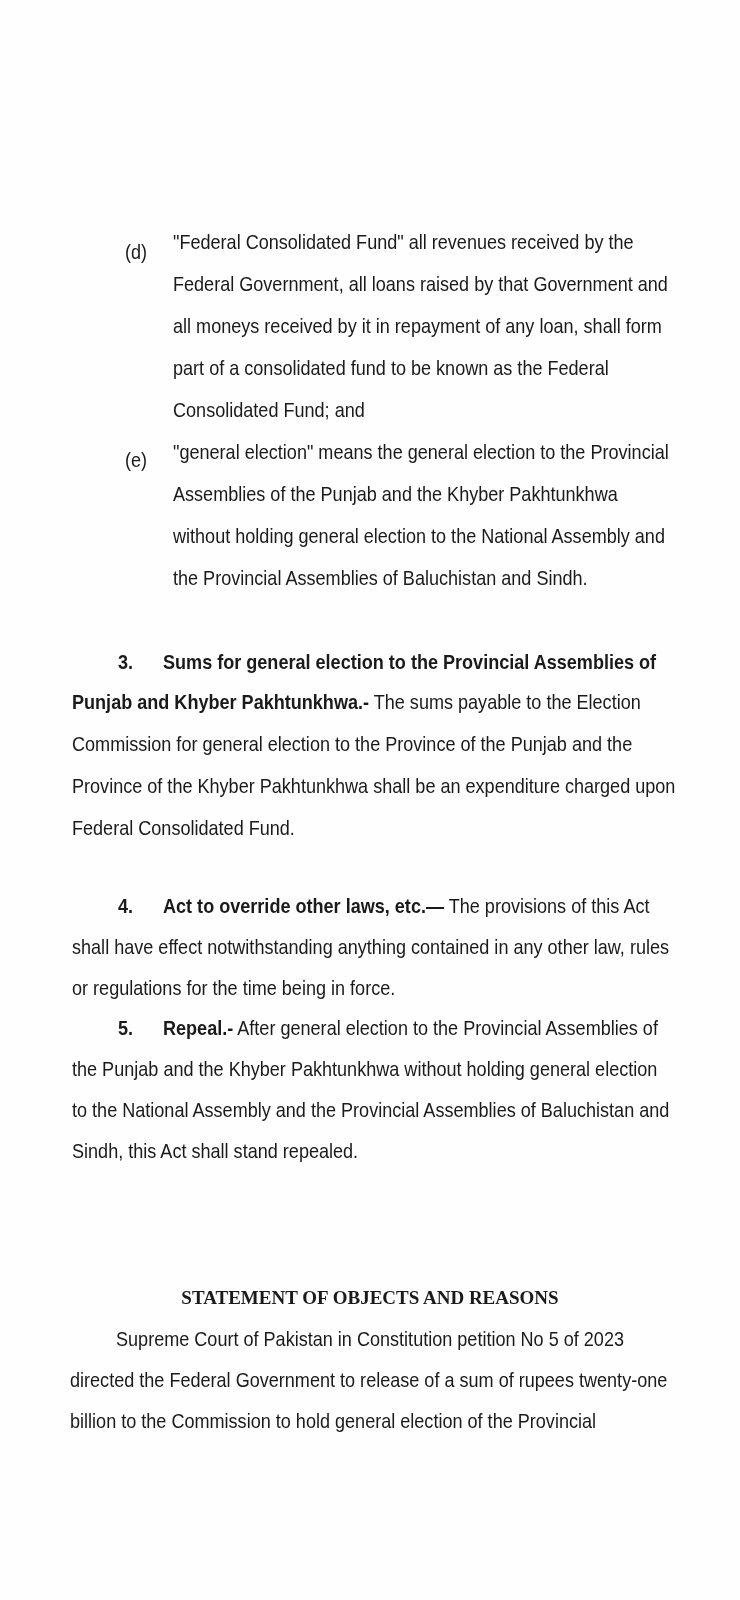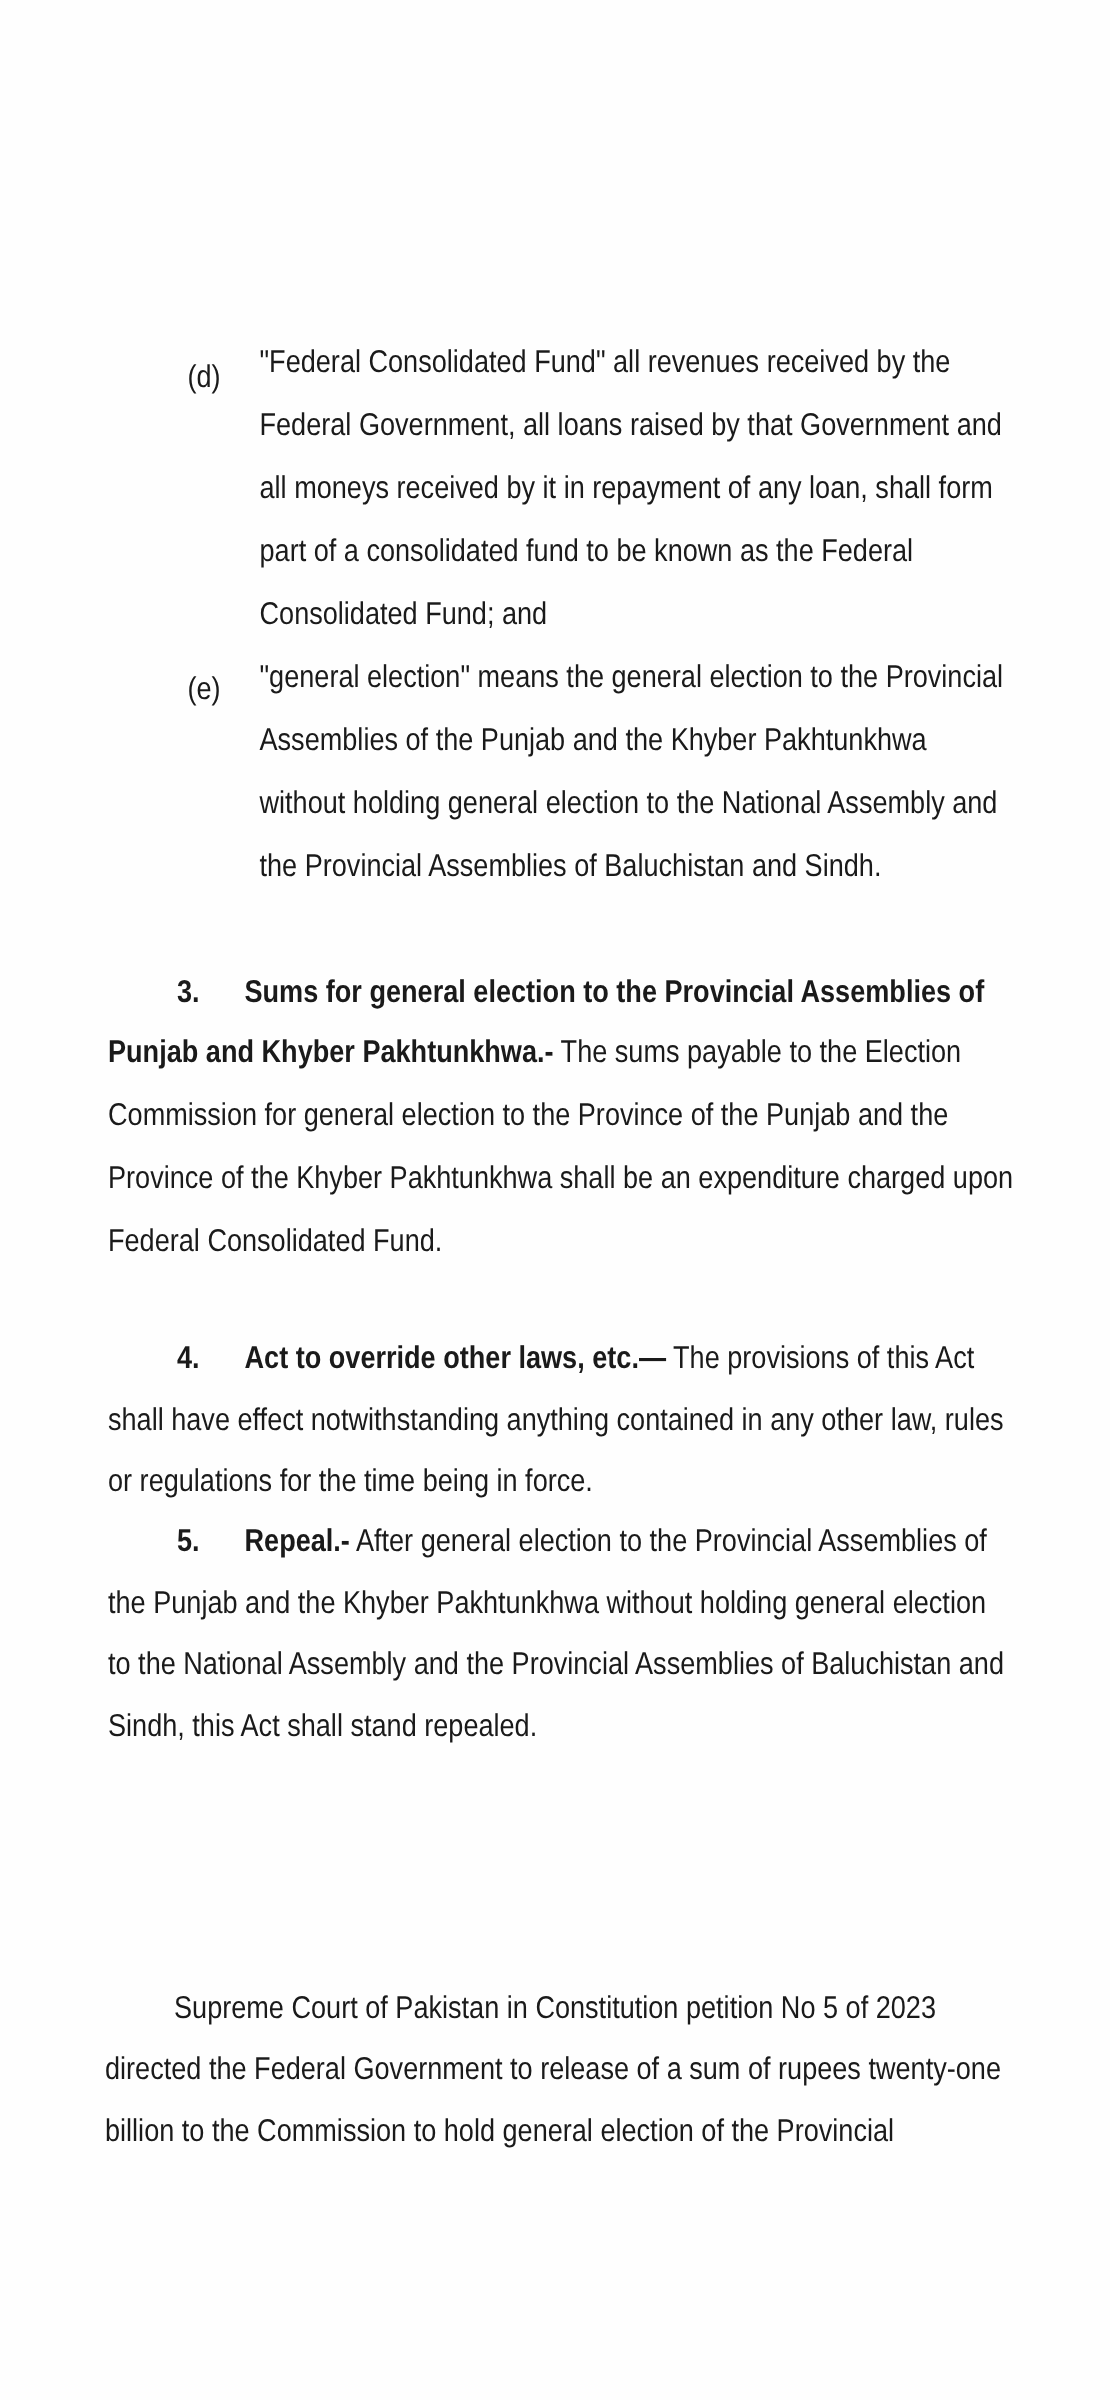--- a/index.html
+++ b/index.html
@@ -47,17 +47,18 @@
   <div class="line" style="left:72px;top:976px;">or regulations for the time being in force.</div>
 
   <div class="line bold" style="left:118px;top:1016px;">5.</div>
   <div class="line" style="left:163px;top:1016px;">
     <span class="bold">Repeal.-</span><span> After general election to the Provincial Assemblies of</span>
   </div>
   <div class="line" style="left:72px;top:1057px;">the Punjab and the Khyber Pakhtunkhwa without holding general election</div>
   <div class="line" style="left:72px;top:1098px;">to the National Assembly and the Provincial Assemblies of Baluchistan and</div>
   <div class="line" style="left:72px;top:1139px;">Sindh, this Act shall stand repealed.</div>
 
+  <div class="heading" style="top:1287px;">STATEMENT OF OBJECTS AND REASONS</div>
   <div class="line" style="left:116px;top:1327px;">Supreme Court of Pakistan in Constitution petition No 5 of 2023</div>
   <div class="line" style="left:70px;top:1368px;">directed the Federal Government to release of a sum of rupees twenty-one</div>
   <div class="line" style="left:70px;top:1409px;">billion to the Commission to hold general election of the Provincial</div>
 
 </div>
 
 </body></html>

